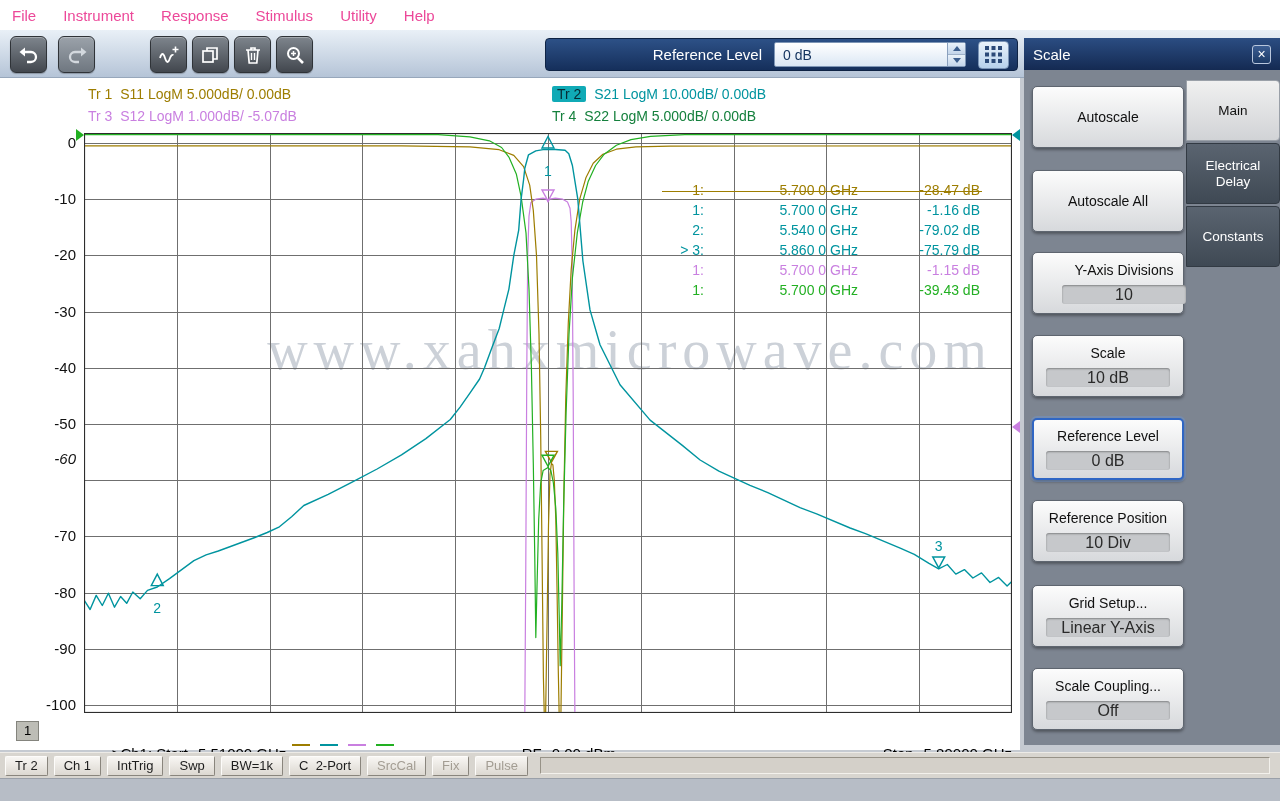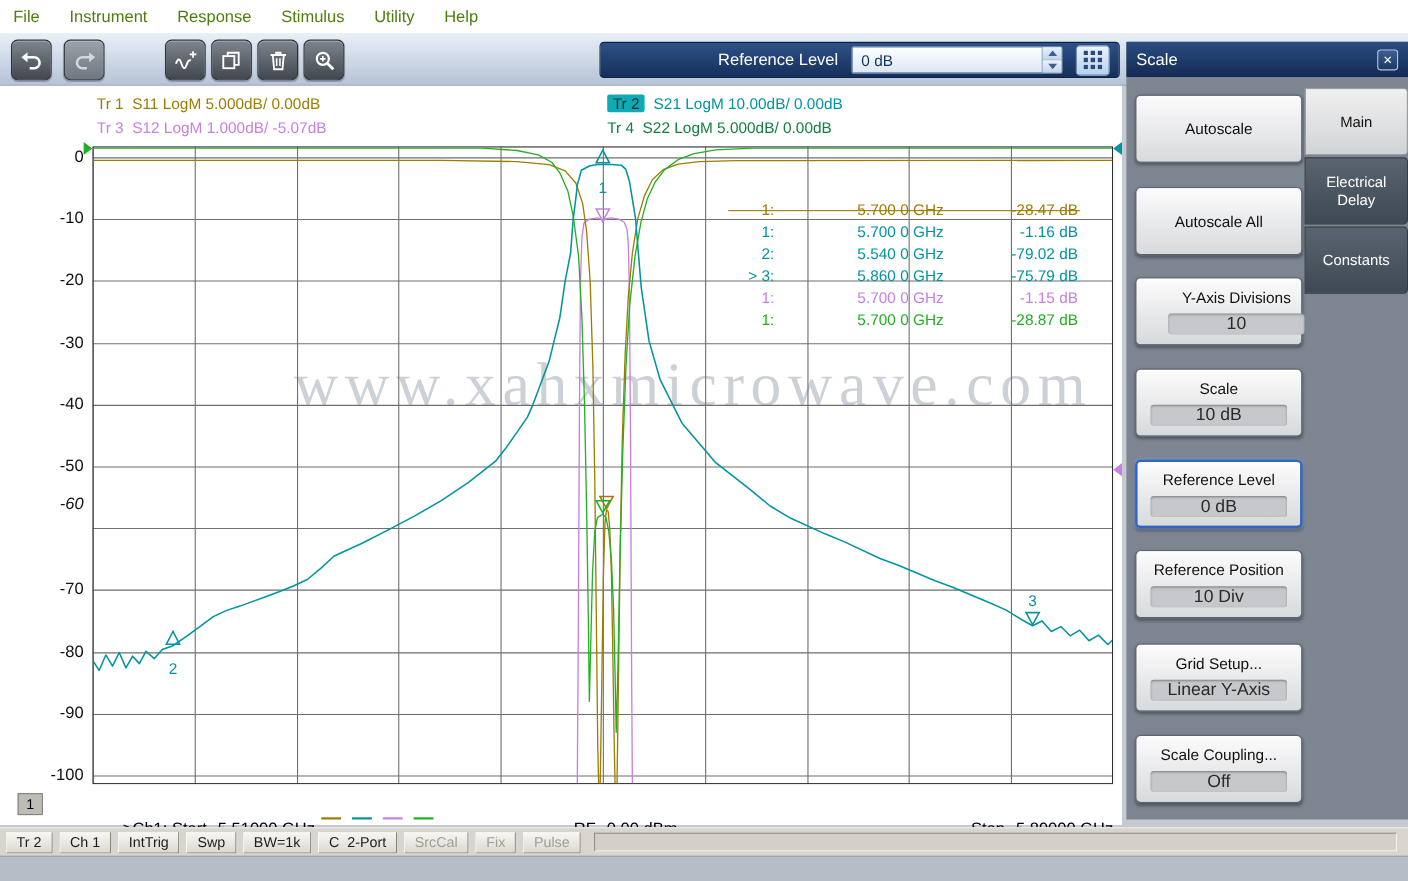--- a/index.html
+++ b/index.html
@@ -1,20 +1,20 @@
 <!DOCTYPE html>
 <html><head>
 <meta charset="utf-8">
 <style>
   *{margin:0;padding:0;box-sizing:border-box}
   html,body{width:1280px;height:801px}
   body{position:relative;background:#c5cad1;font-family:"Liberation Sans",sans-serif;overflow:hidden}
 
   
-  .menubar{position:absolute;left:0;top:0;width:1280px;height:30px;background:#ffffff;display:flex;align-items:center;padding-left:12px;gap:27px;font-size:15px;color:#4d7c0f}
+  .menubar{position:absolute;left:0;top:0;width:1280px;height:30px;background:#ffffff;display:flex;align-items:center;padding-left:12px;gap:27px;font-size:15px;color:#ec4899}
   .menu-item{cursor:default}
 
   
   .toolbar{position:absolute;left:0;top:30px;width:1280px;height:48px;background:linear-gradient(#e9f0f7,#b5c4d7);border-bottom:1px solid #97a7bb}
   .tool-btn{position:absolute;top:6px;width:37px;height:37px;border-radius:6px;background:linear-gradient(#7e858d,#42474e);border:1px solid #2f3338;box-shadow:inset 0 1px 0 rgba(255,255,255,.3),0 1px 1px rgba(0,0,0,.25);display:flex;align-items:center;justify-content:center}
   .tool-btn.disabled{background:linear-gradient(#9ba2aa,#6f7780)}
   .refbar{position:absolute;left:545px;top:8px;width:473px;height:33px;background:linear-gradient(#2d5187,#152f5b);border:1px solid #0e2344;border-radius:4px;display:flex;align-items:center;justify-content:flex-end;padding-right:8px;gap:12px}
   .ref-label{color:#fff;font-size:15px}
   .ref-input{width:192px;height:25px;background:linear-gradient(#ffffff,#dbe7f4);border:1px solid #7e96b6;border-radius:2px;display:flex;align-items:center}
   .ref-value{flex:1;padding-left:8px;font-size:14px;color:#13335e}
@@ -236,21 +236,21 @@
         <span>-75.79 dB</span>
       </div>
       <div class="ro-row" style="color: rgb(201, 127, 224);">
         <span>1:</span>
         <span>5.700 0 GHz</span>
         <span>-1.15 dB</span>
       </div>
       <div class="ro-row" style="color: rgb(34, 176, 34);">
         <span>1:</span>
         <span>5.700 0 GHz</span>
-        <span>-28.87 dB</span>
+        <span>-39.43 dB</span>
       </div>
     </div>
   <div class="layer">
       <div class="edge left" style="color: rgb(34, 176, 34); top: 50.57px;"></div>
       <div class="edge right" style="color: rgb(0, 148, 159); top: 50.57px;"></div>
       <div class="edge right" style="color: rgb(201, 127, 224); top: 342.81px;"></div>
     </div>
 
   <div class="ch-box">1</div>
   <div class="binfo" style="left:95px">

